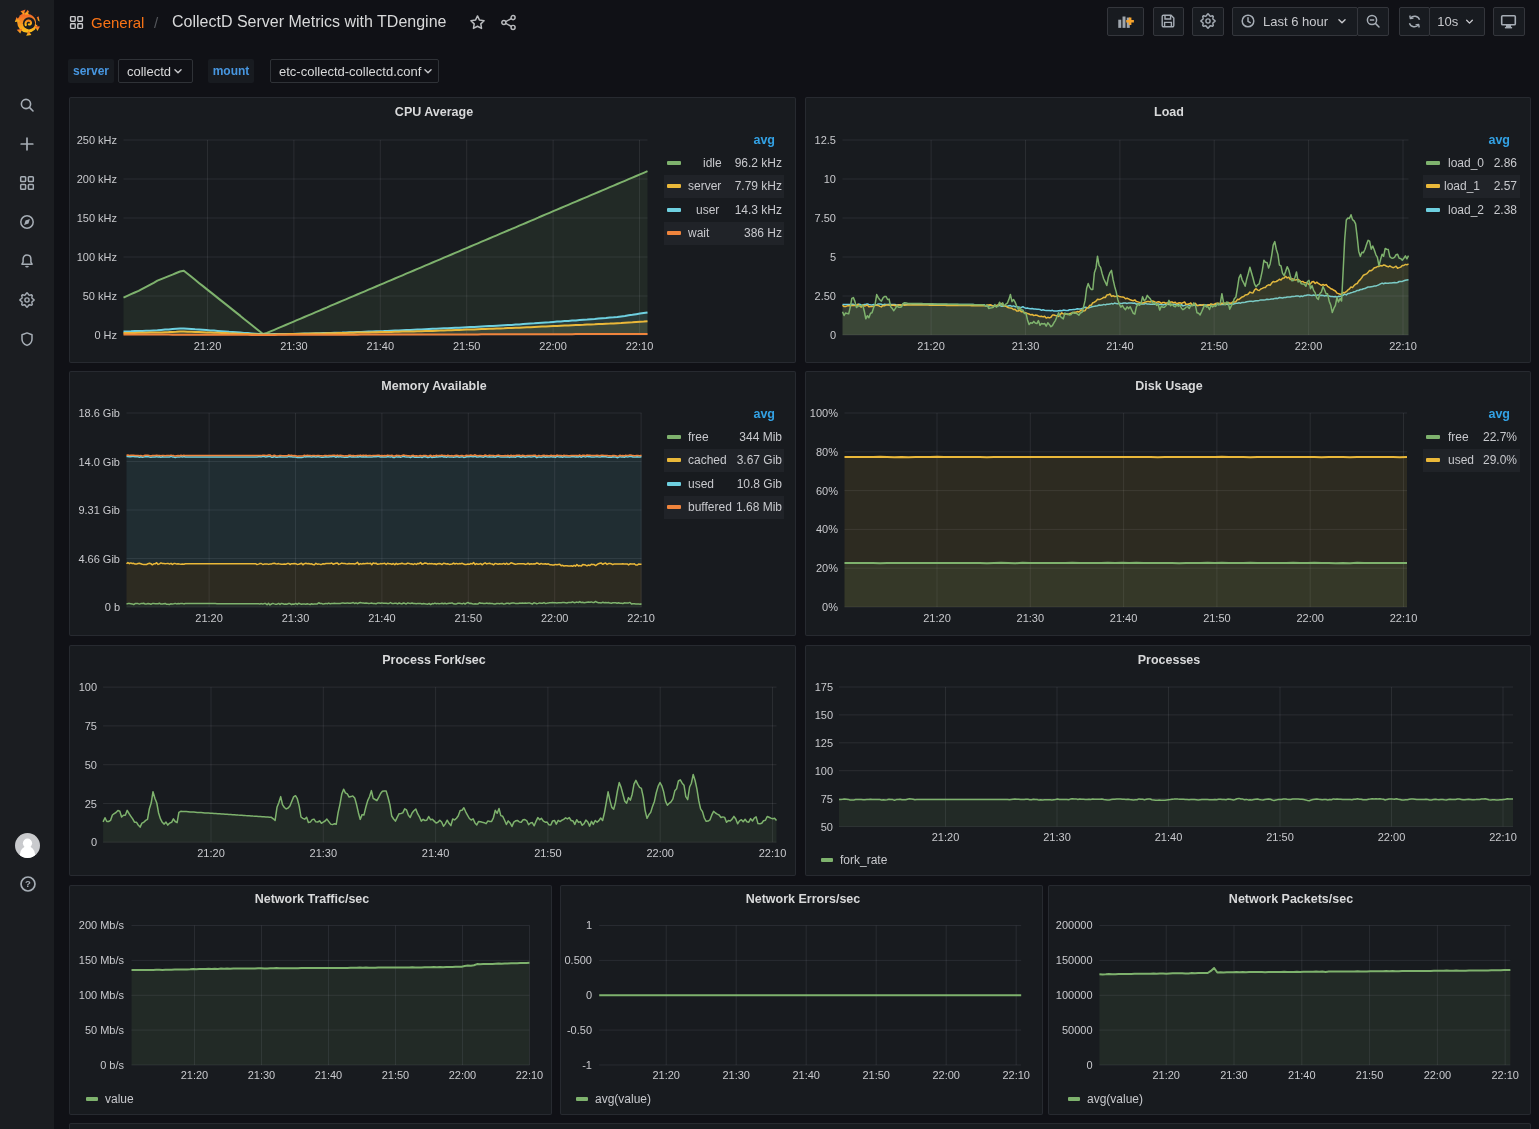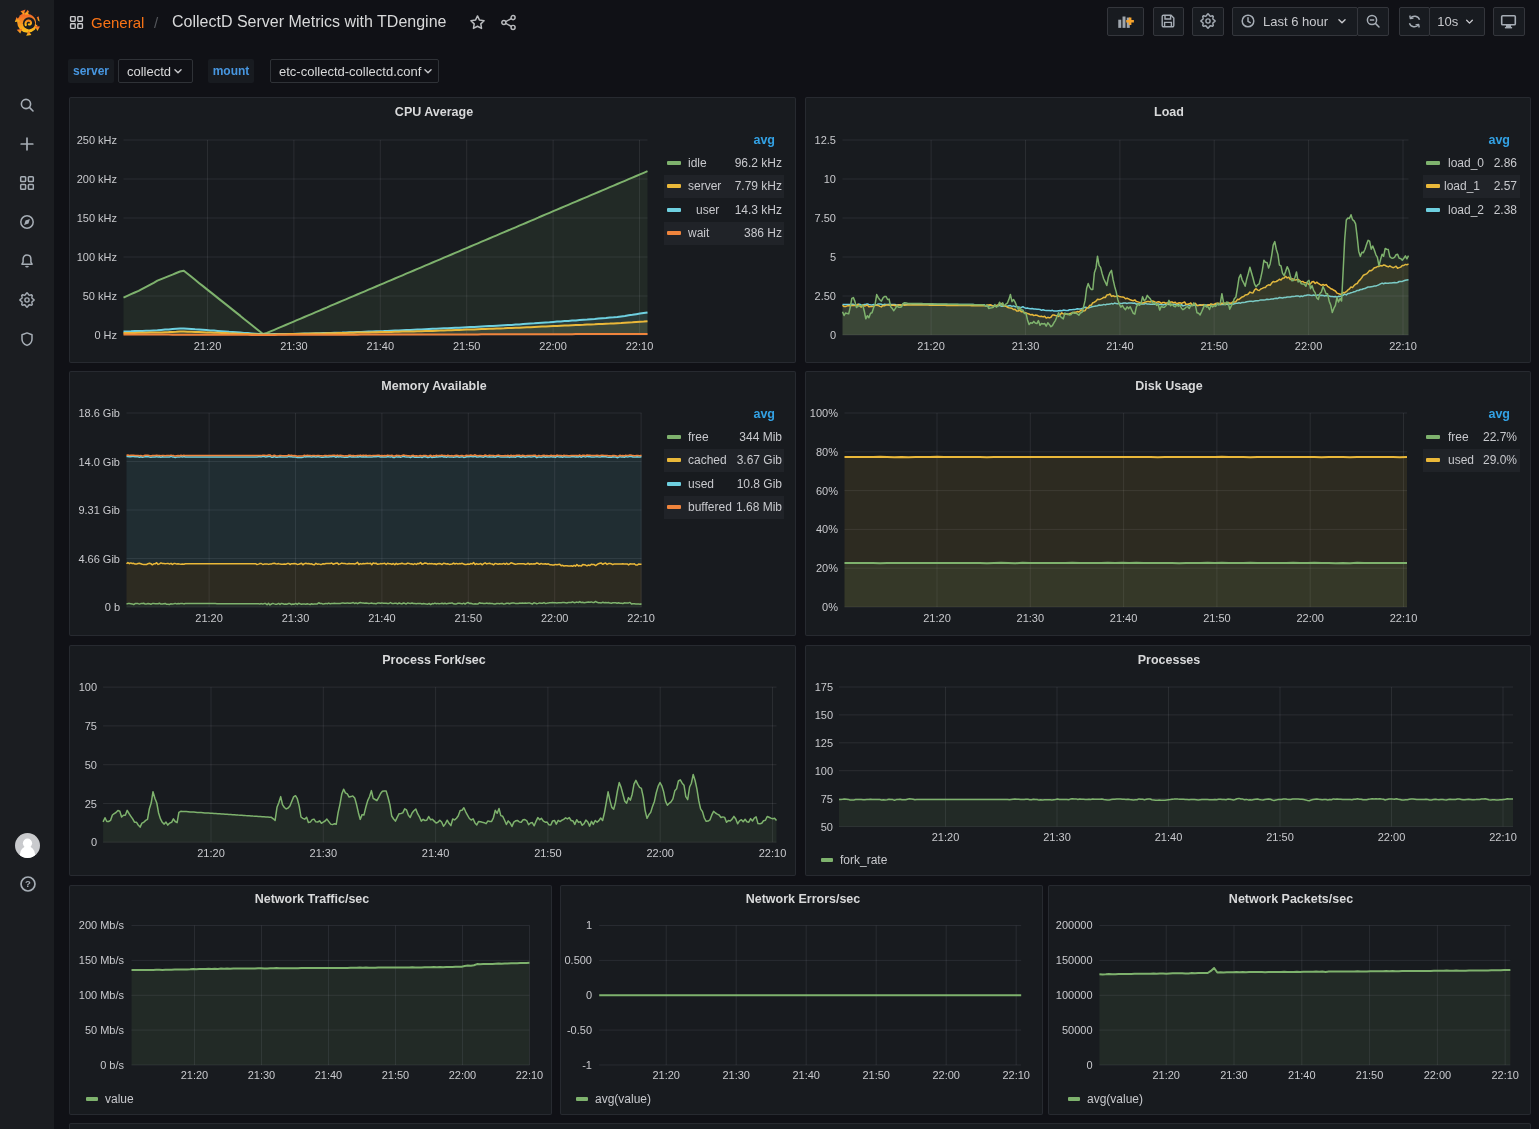--- a/index.html
+++ b/index.html
@@ -485,21 +485,21 @@
         <text x="456.2" y="193.5" text-anchor="middle">22:10</text>
       </g>
 <text x="242" y="17.5" text-anchor="middle" fill="#d8d9da" font-size="12.5" font-weight="bold">Network Packets/sec</text>
 <path d="M50.4,88.2 L53.6,88.4 L56.8,88.3 L60.0,88.1 L63.1,88.2 L66.3,88.2 L69.5,88.0 L72.7,88.1 L75.9,87.9 L79.1,87.9 L82.3,87.9 L85.4,87.8 L88.6,87.8 L91.8,87.7 L95.0,87.8 L98.2,87.7 L101.4,87.7 L104.6,87.6 L107.7,87.7 L110.9,87.5 L114.1,87.6 L117.3,87.7 L120.5,87.4 L123.7,87.3 L126.9,87.3 L130.1,87.3 L133.2,87.3 L136.4,87.4 L139.6,87.4 L142.8,87.1 L146.0,87.2 L149.2,87.1 L152.4,87.0 L155.5,86.9 L158.7,87.0 L161.9,84.9 L165.1,82.0 L168.3,86.5 L171.5,86.3 L174.7,86.4 L177.8,86.2 L181.0,86.2 L184.2,86.2 L187.4,86.1 L190.6,86.3 L193.8,86.1 L197.0,86.2 L200.1,86.1 L203.3,86.1 L206.5,86.1 L209.7,86.1 L212.9,86.1 L216.1,86.2 L219.3,86.0 L222.4,86.0 L225.6,85.9 L228.8,86.0 L232.0,86.1 L235.2,85.8 L238.4,85.9 L241.6,85.9 L244.7,85.9 L247.9,85.7 L251.1,85.9 L254.3,85.8 L257.5,85.8 L260.7,85.8 L263.9,85.7 L267.1,85.6 L270.2,85.7 L273.4,85.6 L276.6,85.9 L279.8,85.6 L283.0,85.6 L286.2,85.6 L289.4,85.4 L292.5,85.5 L295.7,85.5 L298.9,85.5 L302.1,85.6 L305.3,85.5 L308.5,85.3 L311.7,85.6 L314.8,85.4 L318.0,85.4 L321.2,85.2 L324.4,85.2 L327.6,85.3 L330.8,85.2 L334.0,85.3 L337.1,85.1 L340.3,85.3 L343.5,85.1 L346.7,85.2 L349.9,85.2 L353.1,85.1 L356.3,85.1 L359.4,85.1 L362.6,85.0 L365.8,85.1 L369.0,85.0 L372.2,84.9 L375.4,85.0 L378.6,85.0 L381.7,84.9 L384.9,84.8 L388.1,84.7 L391.3,84.7 L394.5,84.7 L397.7,84.5 L400.9,84.7 L404.1,84.7 L407.2,84.6 L410.4,84.7 L413.6,84.7 L416.8,84.7 L420.0,84.5 L423.2,84.6 L426.4,84.5 L429.5,84.4 L432.7,84.4 L435.9,84.4 L439.1,84.4 L442.3,84.2 L445.5,84.2 L448.7,84.3 L451.8,84.2 L455.0,84.1 L458.2,84.0 L461.4,83.9 L461.4,179.0 L50.4,179.0 Z" fill="#7EB26D" fill-opacity="0.1" stroke="none"></path>
 <path d="M50.4,88.2 L53.6,88.4 L56.8,88.3 L60.0,88.1 L63.1,88.2 L66.3,88.2 L69.5,88.0 L72.7,88.1 L75.9,87.9 L79.1,87.9 L82.3,87.9 L85.4,87.8 L88.6,87.8 L91.8,87.7 L95.0,87.8 L98.2,87.7 L101.4,87.7 L104.6,87.6 L107.7,87.7 L110.9,87.5 L114.1,87.6 L117.3,87.7 L120.5,87.4 L123.7,87.3 L126.9,87.3 L130.1,87.3 L133.2,87.3 L136.4,87.4 L139.6,87.4 L142.8,87.1 L146.0,87.2 L149.2,87.1 L152.4,87.0 L155.5,86.9 L158.7,87.0 L161.9,84.9 L165.1,82.0 L168.3,86.5 L171.5,86.3 L174.7,86.4 L177.8,86.2 L181.0,86.2 L184.2,86.2 L187.4,86.1 L190.6,86.3 L193.8,86.1 L197.0,86.2 L200.1,86.1 L203.3,86.1 L206.5,86.1 L209.7,86.1 L212.9,86.1 L216.1,86.2 L219.3,86.0 L222.4,86.0 L225.6,85.9 L228.8,86.0 L232.0,86.1 L235.2,85.8 L238.4,85.9 L241.6,85.9 L244.7,85.9 L247.9,85.7 L251.1,85.9 L254.3,85.8 L257.5,85.8 L260.7,85.8 L263.9,85.7 L267.1,85.6 L270.2,85.7 L273.4,85.6 L276.6,85.9 L279.8,85.6 L283.0,85.6 L286.2,85.6 L289.4,85.4 L292.5,85.5 L295.7,85.5 L298.9,85.5 L302.1,85.6 L305.3,85.5 L308.5,85.3 L311.7,85.6 L314.8,85.4 L318.0,85.4 L321.2,85.2 L324.4,85.2 L327.6,85.3 L330.8,85.2 L334.0,85.3 L337.1,85.1 L340.3,85.3 L343.5,85.1 L346.7,85.2 L349.9,85.2 L353.1,85.1 L356.3,85.1 L359.4,85.1 L362.6,85.0 L365.8,85.1 L369.0,85.0 L372.2,84.9 L375.4,85.0 L378.6,85.0 L381.7,84.9 L384.9,84.8 L388.1,84.7 L391.3,84.7 L394.5,84.7 L397.7,84.5 L400.9,84.7 L404.1,84.7 L407.2,84.6 L410.4,84.7 L413.6,84.7 L416.8,84.7 L420.0,84.5 L423.2,84.6 L426.4,84.5 L429.5,84.4 L432.7,84.4 L435.9,84.4 L439.1,84.4 L442.3,84.2 L445.5,84.2 L448.7,84.3 L451.8,84.2 L455.0,84.1 L458.2,84.0 L461.4,83.9" fill="none" stroke="#7EB26D" stroke-width="2" stroke-linejoin="round"></path>
     </svg></div>
 <div class="rleg" style="left:664px;top:133px;width:120px">
     <div class="rlh" style="padding-right:9px">avg</div>
     <div class="rlr">
       <span class="sw" style="background:#7EB26D;margin-left:3px"></span>
-      <span class="rll" style="margin-left:7px">idle</span>
+      <span class="rll" style="margin-left:22px">idle</span>
       <span class="rlv" style="padding-right:2px">96.2 kHz</span>
     </div>
     <div class="rlr" style="background:rgba(204,204,220,0.05)">
       <span class="sw" style="background:#EAB839;margin-left:3px"></span>
       <span class="rll" style="margin-left:7px">server</span>
       <span class="rlv" style="padding-right:2px">7.79 kHz</span>
     </div>
     <div class="rlr">
       <span class="sw" style="background:#6ED0E0;margin-left:3px"></span>
       <span class="rll" style="margin-left:15px">user</span>

